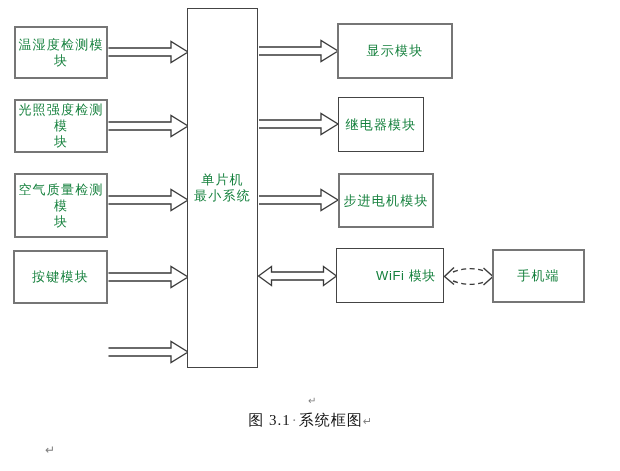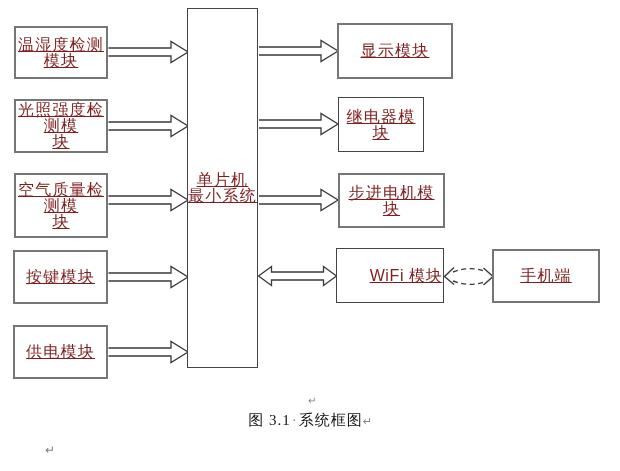--- a/index.html
+++ b/index.html
@@ -8,23 +8,22 @@
     font-family:"Liberation Sans",sans-serif;color:#1a1a1a;
   }
   .arrows{position:absolute;left:0;top:0;width:620px;height:471px;}
   .box{
     position:absolute;box-sizing:border-box;background:#fff;
     display:flex;align-items:center;justify-content:center;text-align:center;
   }
   .b-gray{border:2px solid #767676;}
   .b-thin{border:1.5px solid #444444;}
   .box-label{
-    font-size:16px;letter-spacing:1.2px;line-height:16px;color:#7f1d1d;
+    font-size:13px;letter-spacing:1.2px;line-height:16px;color:#15803d;
     white-space:pre-line;
-    text-decoration:underline;
   }
   .wifi-label{letter-spacing:0.6px;}
   .caption{
     position:absolute;left:0;top:411;width:620px;top:411px;text-align:center;
     font-family:"Liberation Serif",serif;font-size:15px;color:#141414;letter-spacing:1px;
   }
   .caption .dot{color:#8c8c8c;padding:0 1px;}
   .pilcrow{color:#848484;font-size:11px;font-family:"Liberation Sans",sans-serif;letter-spacing:0;}
   .mark{position:absolute;color:#7f7f7f;font-size:12px;}
   .mark-above-caption{left:308px;top:395px;font-size:10px;}
@@ -66,42 +65,39 @@
     <span class="box-label">光照强度检测模
 块</span>
   </div>
   <div class="box b-gray" style="left:14px;top:173px;width:94px;height:65px;">
     <span class="box-label">空气质量检测模
 块</span>
   </div>
   <div class="box b-gray" style="left:13px;top:250px;width:95px;height:54px;">
     <span class="box-label">按键模块</span>
   </div>
-  <div class="box b-gray" style="left:13px;top:325px;width:95px;height:54px;">
-    <span class="box-label">供电模块</span>
-  </div>
 
   <div class="box b-thin" style="left:187px;top:8px;width:71px;height:360px;">
     <span class="box-label">单片机
 最小系统</span>
   </div>
 
   <div class="box b-gray" style="left:337px;top:23px;width:116px;height:56px;">
     <span class="box-label">显示模块</span>
   </div>
   <div class="box b-thin" style="left:338px;top:97px;width:86px;height:55px;">
     <span class="box-label">继电器模块</span>
   </div>
-  <div class="box b-gray" style="left:338px;top:173px;width:107px;height:55px;">
+  <div class="box b-gray" style="left:338px;top:173px;width:96px;height:55px;">
     <span class="box-label">步进电机模块</span>
   </div>
   <div class="box b-thin" style="left:336px;top:248px;width:108px;height:55px;padding-left:32px;">
     <span class="box-label wifi-label">WiFi 模块</span>
   </div>
-  <div class="box b-gray" style="left:492px;top:249px;width:108px;height:54px;">
+  <div class="box b-gray" style="left:492px;top:249px;width:93px;height:54px;">
     <span class="box-label">手机端</span>
   </div>
 
   <div class="caption">
     <span>图 3.1</span><span class="dot">·</span><span>系统框图</span><span class="pilcrow">↵</span>
   </div>
 
   <span class="mark mark-above-caption">↵</span>
   <span class="mark mark-bottom-left">↵</span>
 

